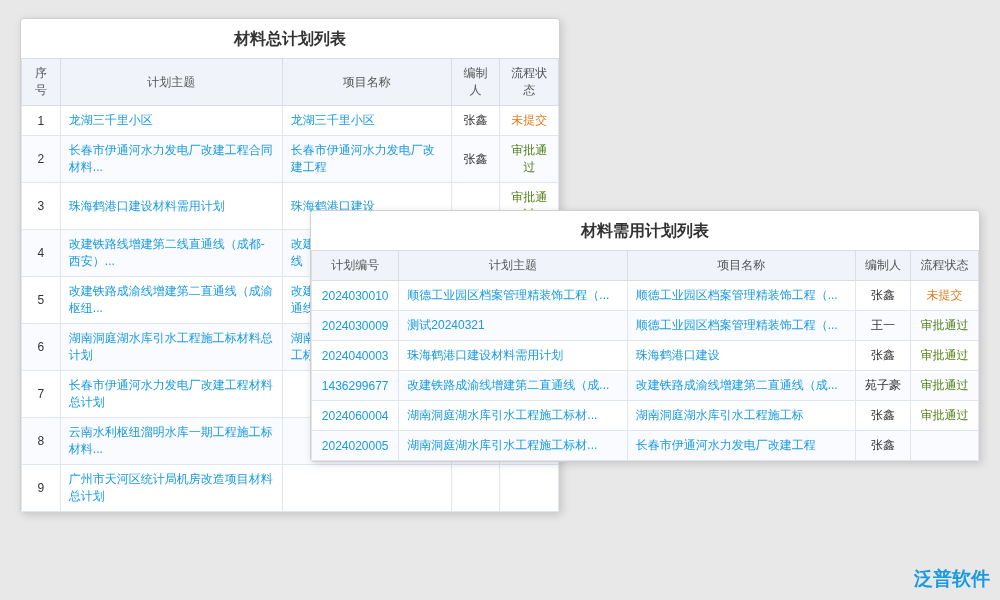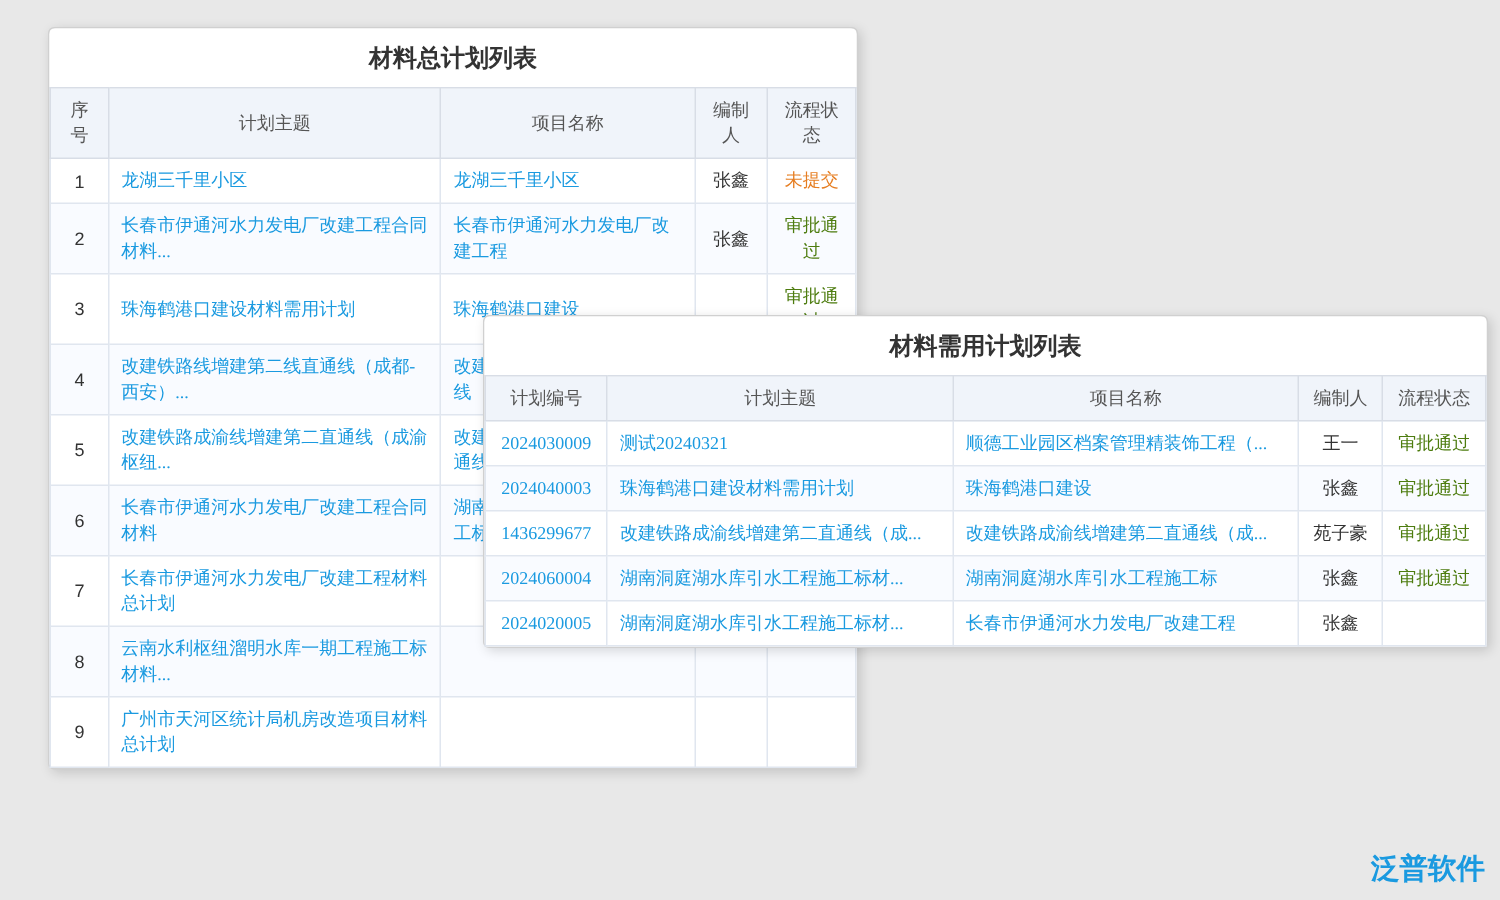--- a/index.html
+++ b/index.html
@@ -12,21 +12,20 @@
       overflow: hidden;
       position: relative;
     }
 
     .table-container {
       background: #fff;
       border: 1px solid #d0d0d0;
       border-radius: 4px;
       box-shadow: 2px 2px 8px rgba(0,0,0,0.15);
       position: absolute;
-      margin-left: 12px;
     }
 
     .table-title {
       text-align: center;
       font-size: 16px;
       font-weight: bold;
       color: #333;
       padding: 10px 0 8px 0;
       background: #fff;
       border-radius: 4px 4px 0 0;
@@ -56,21 +55,21 @@
 
     tbody tr:nth-child(even) td {
       background: #f9fbff;
     }
 
     tbody tr:nth-child(odd) td {
       background: #fff;
     }
 
     .td-center { text-align: center; }
-    .td-link { color: #1a9ae0; cursor: pointer; font-family: Liberation Serif, serif; }
+    .td-link { color: #1a9ae0; cursor: pointer; }
 
     .status-pending { color: #e67e22; }
     .status-approved { color: #4d7c0f; }
 
     
     .table1-wrap {
       left: 20px;
       top: 18px;
       width: 540px;
     }
@@ -138,21 +137,21 @@
         </tr>
         <tr>
           <td class="td-center">5</td>
           <td class="td-link">改建铁路成渝线增建第二直通线（成渝枢纽...</td>
           <td class="td-link">改建铁路成渝线增建第二直通线...</td>
           <td class="td-center"></td>
           <td class="td-center status-approved">审批通过</td>
         </tr>
         <tr>
           <td class="td-center">6</td>
-          <td class="td-link">长春市伊通河水力发电厂改建工程合同材料</td>
+          <td class="td-link">湖南洞庭湖水库引水工程施工标材料总计划</td>
           <td class="td-link">湖南洞庭湖水库引水工程施工标</td>
           <td class="td-center">薛保丰</td>
           <td class="td-center status-approved">审批通过</td>
         </tr>
         <tr>
           <td class="td-center">7</td>
           <td class="td-link">长春市伊通河水力发电厂改建工程材料总计划</td>
           <td class="td-link"></td>
           <td class="td-center"></td>
           <td class="td-center "></td>
@@ -181,20 +180,27 @@
     <thead>
       <tr>
         <th>计划编号</th>
         <th>计划主题</th>
         <th>项目名称</th>
         <th>编制人</th>
         <th>流程状态</th>
       </tr>
     </thead>
     <tbody id="table2-body">
+    <tr>
+          <td class="td-center td-link">2024030010</td>
+          <td class="td-link">顺德工业园区档案管理精装饰工程（...</td>
+          <td class="td-link">顺德工业园区档案管理精装饰工程（...</td>
+          <td class="td-center">张鑫</td>
+          <td class="td-center status-pending">未提交</td>
+        </tr>
         <tr>
           <td class="td-center td-link">2024030009</td>
           <td class="td-link">测试20240321</td>
           <td class="td-link">顺德工业园区档案管理精装饰工程（...</td>
           <td class="td-center">王一</td>
           <td class="td-center status-approved">审批通过</td>
         </tr>
         <tr>
           <td class="td-center td-link">2024040003</td>
           <td class="td-link">珠海鹤港口建设材料需用计划</td>

